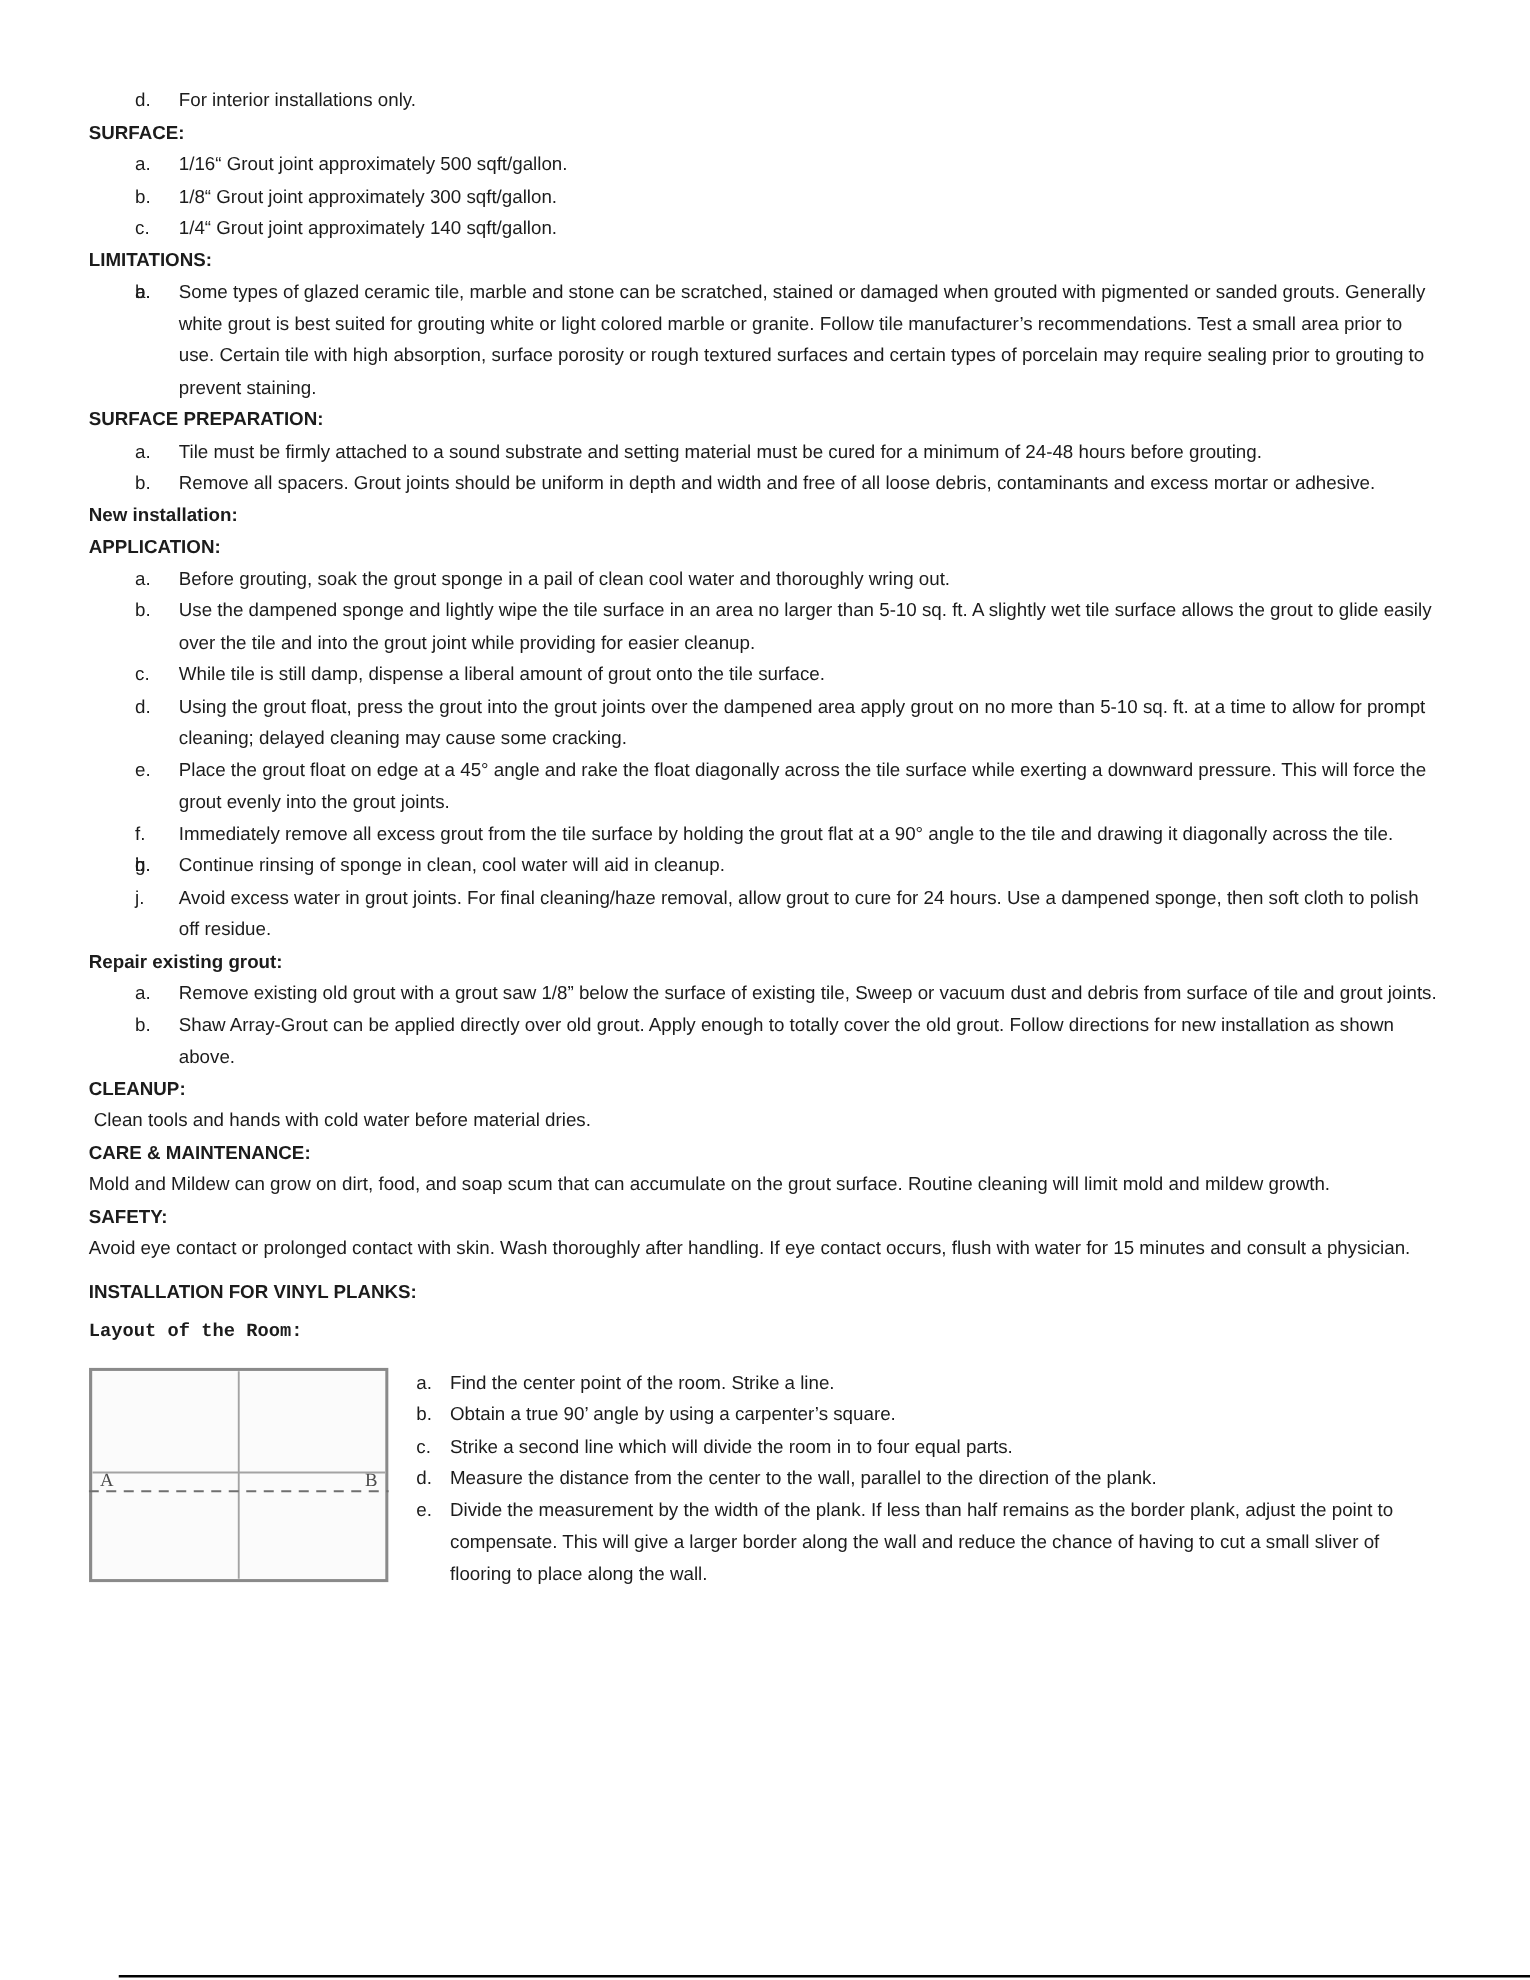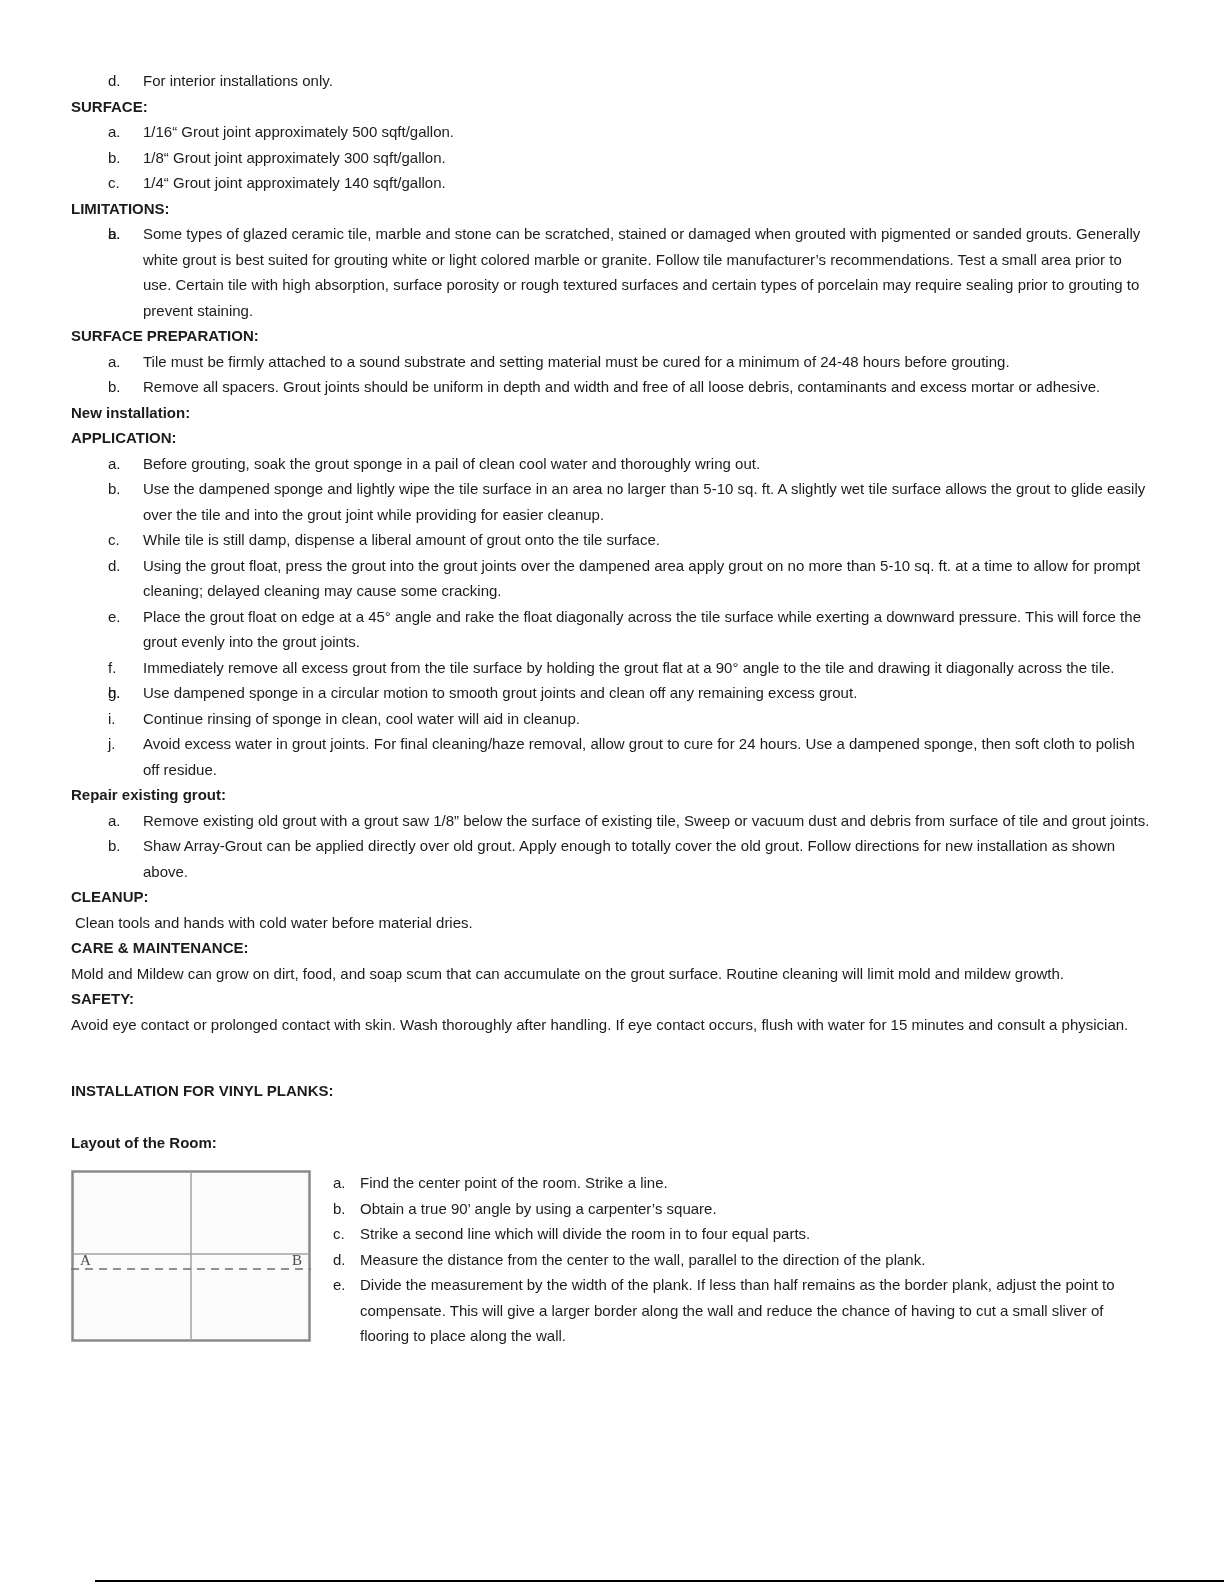--- a/index.html
+++ b/index.html
@@ -28,22 +28,22 @@
     padding-left:72px;
     line-height:25.5px;
   }
   .li > .lt {
     position:absolute;
     left:37px;
     top:0;
   }
   .para { line-height:25.5px; }
   .indent-sm { padding-left:4px; }
-  .gap-1 { margin-top:41px; }
-  .gap-2 { margin-top:26px; }
+  .gap-1 { margin-top:9px; }
+  .gap-2 { margin-top:7px;font-family:Liberation Mono, monospace; }
   .vinyl-row {
     margin-top:15px;
     display:flex;
     align-items:flex-start;
   }
   .diagram-wrap {
     flex:0 0 auto;
     width:240px;
   }
   .vinyl-list {
@@ -141,21 +141,20 @@
   </div>
   <div class="li">
     <span class="lt">f.</span>
     <span>Immediately remove all excess grout from the tile surface by holding the grout flat at a 90° angle to the tile and drawing it diagonally across the tile.</span>
   </div>
   <div class="li">
     <span class="lt">g.</span>
   </div>
   <div class="li">
     <span class="lt">h.</span>
-    <span>Use dampened sponge in a circular motion to smooth grout joints and clean off any remaining excess grout.</span>
   </div>
   <div class="li">
     <span class="lt">i.</span>
     <span>Continue rinsing of sponge in clean, cool water will aid in cleanup.</span>
   </div>
   <div class="li">
     <span class="lt">j.</span>
     <span>Avoid excess water in grout joints. For final cleaning/haze removal, allow grout to cure for 24 hours. Use a dampened sponge, then soft cloth to polish off residue.</span>
   </div>
 

